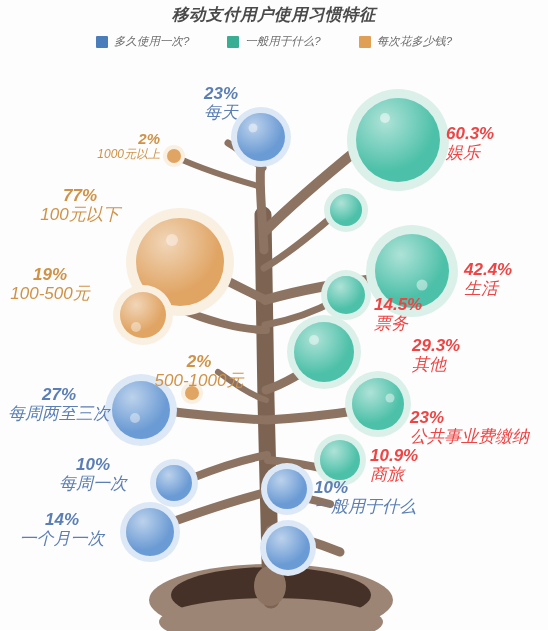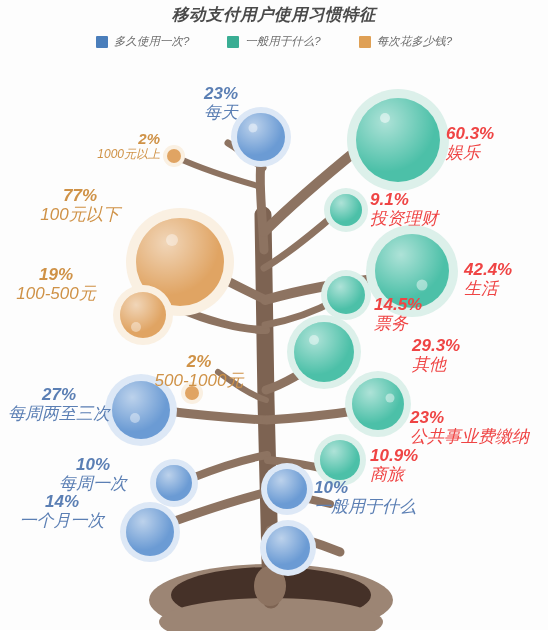--- a/index.html
+++ b/index.html
@@ -224,60 +224,56 @@
   <div class="lbl r sm orange" style="left:28px; top:131px; width:132px;">
     <span class="pct">2%</span>
     <span class="nm">1000元以上</span>
   </div>
 
   <div class="lbl c orange" style="left:30px; top:186px; width:100px;">
     <span class="pct">77%</span>
     <span class="nm">100元以下</span>
   </div>
 
-  <div class="lbl c orange" style="left:6px; top:265px; width:100px;">
+  <div class="lbl c orange" style="left:0; top:265px; width:100px;">
     <span class="pct">19%</span>
     <span class="nm">100-500元</span>
   </div>
 
   <div class="lbl c orange" style="left:146px; top:352px; width:106px;">
     <span class="pct">2%</span>
     <span class="nm">500-1000元</span>
   </div>
 
   <div class="lbl c blue" style="left:6px; top:385px; width:106px;">
     <span class="pct">27%</span>
     <span class="nm">每周两至三次</span>
   </div>
 
   <div class="lbl c blue" style="left:52px; top:455px; width:82px;">
     <span class="pct">10%</span>
     <span class="nm">每周一次</span>
   </div>
 
-  <div class="lbl c blue" style="left:16px; top:492px; width:92px;">
+  <div class="lbl c blue" style="left:16px; top:510px; width:92px;">
     <span class="pct">14%</span>
     <span class="nm">一个月一次</span>
   </div>
 
   <div class="lbl l blue" style="left:314px; top:478px; width:110px;">
     <span class="pct">10%</span>
     <span class="nm">一般用于什么</span>
   </div>
 
 
   <div class="lbl l teal" style="left:446px; top:124px; width:96px;">
     <span class="pct">60.3%</span>
     <span class="nm">娱乐</span>
   </div>
 
-  <div class="lbl l teal" style="left:370px; top:190px; width:110px;">
-    <span class="pct">9.1%</span>
-    <span class="nm">投资理财</span>
-  </div>
 
   <div class="lbl l teal" style="left:464px; top:260px; width:86px;">
     <span class="pct">42.4%</span>
     <span class="nm">生活</span>
   </div>
 
   <div class="lbl l teal" style="left:374px; top:295px; width:86px;">
     <span class="pct">14.5%</span>
     <span class="nm">票务</span>
   </div>

